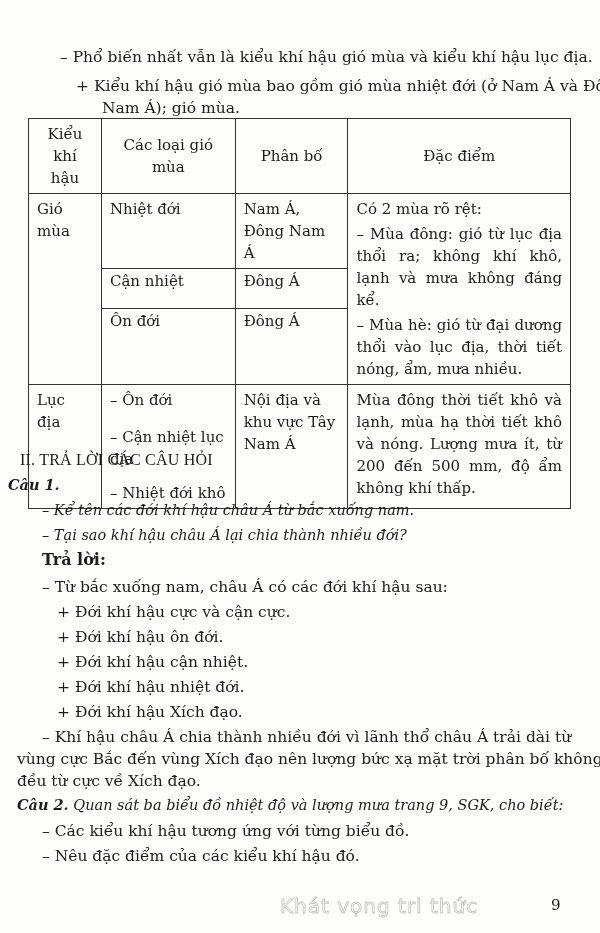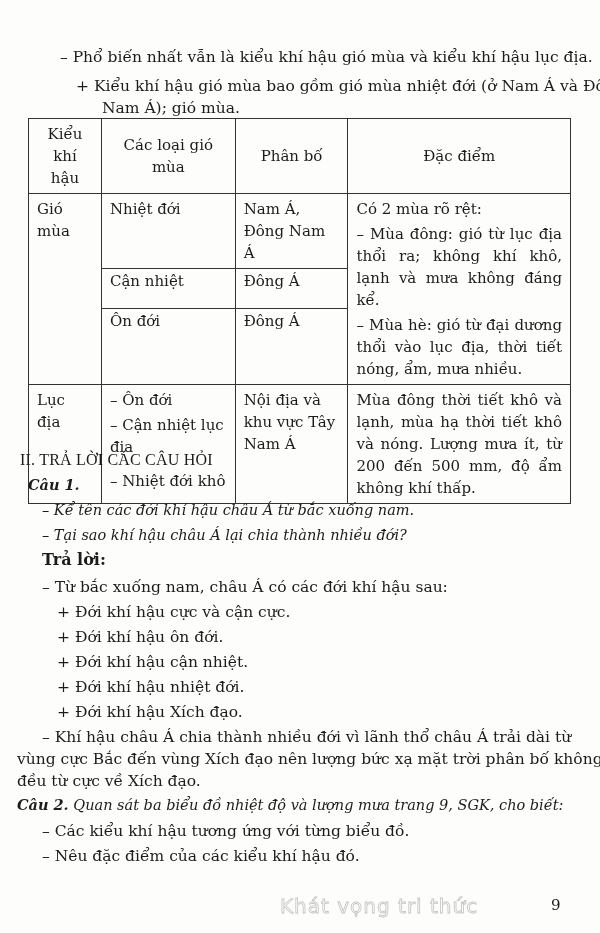--- a/index.html
+++ b/index.html
@@ -69,32 +69,32 @@
       <td class="sub" style="padding-top:1px;padding-bottom:0;">Cận nhiệt</td>
       <td class="sub" style="padding-top:1px;padding-bottom:0;">Đông Á</td>
     </tr>
     <tr>
       <td class="sub" style="height:70px;padding-top:1px;">Ôn đới</td>
       <td class="sub" style="padding-top:1px;">Đông Á</td>
     </tr>
     <tr>
       <td>Lục địa</td>
       <td>
-        <div style="margin-bottom:3px;">– Ôn đới</div>
+        <div style="margin-bottom:15px;">– Ôn đới</div>
         <div style="margin-bottom:12px;">– Cận nhiệt lục địa</div>
         <div>– Nhiệt đới khô</div>
       </td>
       <td>Nội địa và khu vực Tây Nam Á</td>
       <td class="cell-just">Mùa đông thời tiết khô và lạnh, mùa hạ thời tiết khô và nóng. Lượng mưa ít, từ 200 đến 500 mm, độ ẩm không khí thấp.</td>
     </tr>
   </tbody>
     </table>
 
   <div class="line heading" style="left:20px; top:449px;">II. TRẢ LỜI CÁC CÂU HỎI</div>
-  <div class="line bold ital" style="left:28px; top:474px;text-align:right;">Câu 1.</div>
+  <div class="line bold ital" style="left:8px; top:474px;text-align:right;">Câu 1.</div>
   <div class="line ital" style="left:42px; top:499px;">– Kể tên các đới khí hậu châu Á từ bắc xuống nam.</div>
   <div class="line ital" style="left:42px; top:524px;">– Tại sao khí hậu châu Á lại chia thành nhiều đới?</div>
   <div class="line bold" style="left:42px; top:549px; font-size:16px;">Trả lời:</div>
   <div class="line" style="left:42px; top:576px;">– Từ bắc xuống nam, châu Á có các đới khí hậu sau:</div>
   <div class="line" style="left:57px; top:626px;">+ Đới khí hậu ôn đới.</div>
   <div class="line" style="left:57px; top:601px;">+ Đới khí hậu cực và cận cực.</div>
   <div class="line" style="left:57px; top:651px;">+ Đới khí hậu cận nhiệt.</div>
   <div class="line" style="left:57px; top:676px;">+ Đới khí hậu nhiệt đới.</div>
   <div class="line" style="left:57px; top:701px;">+ Đới khí hậu Xích đạo.</div>
   <div class="line" style="left:42px; top:726px;">– Khí hậu châu Á chia thành nhiều đới vì lãnh thổ châu Á trải dài từ</div>

